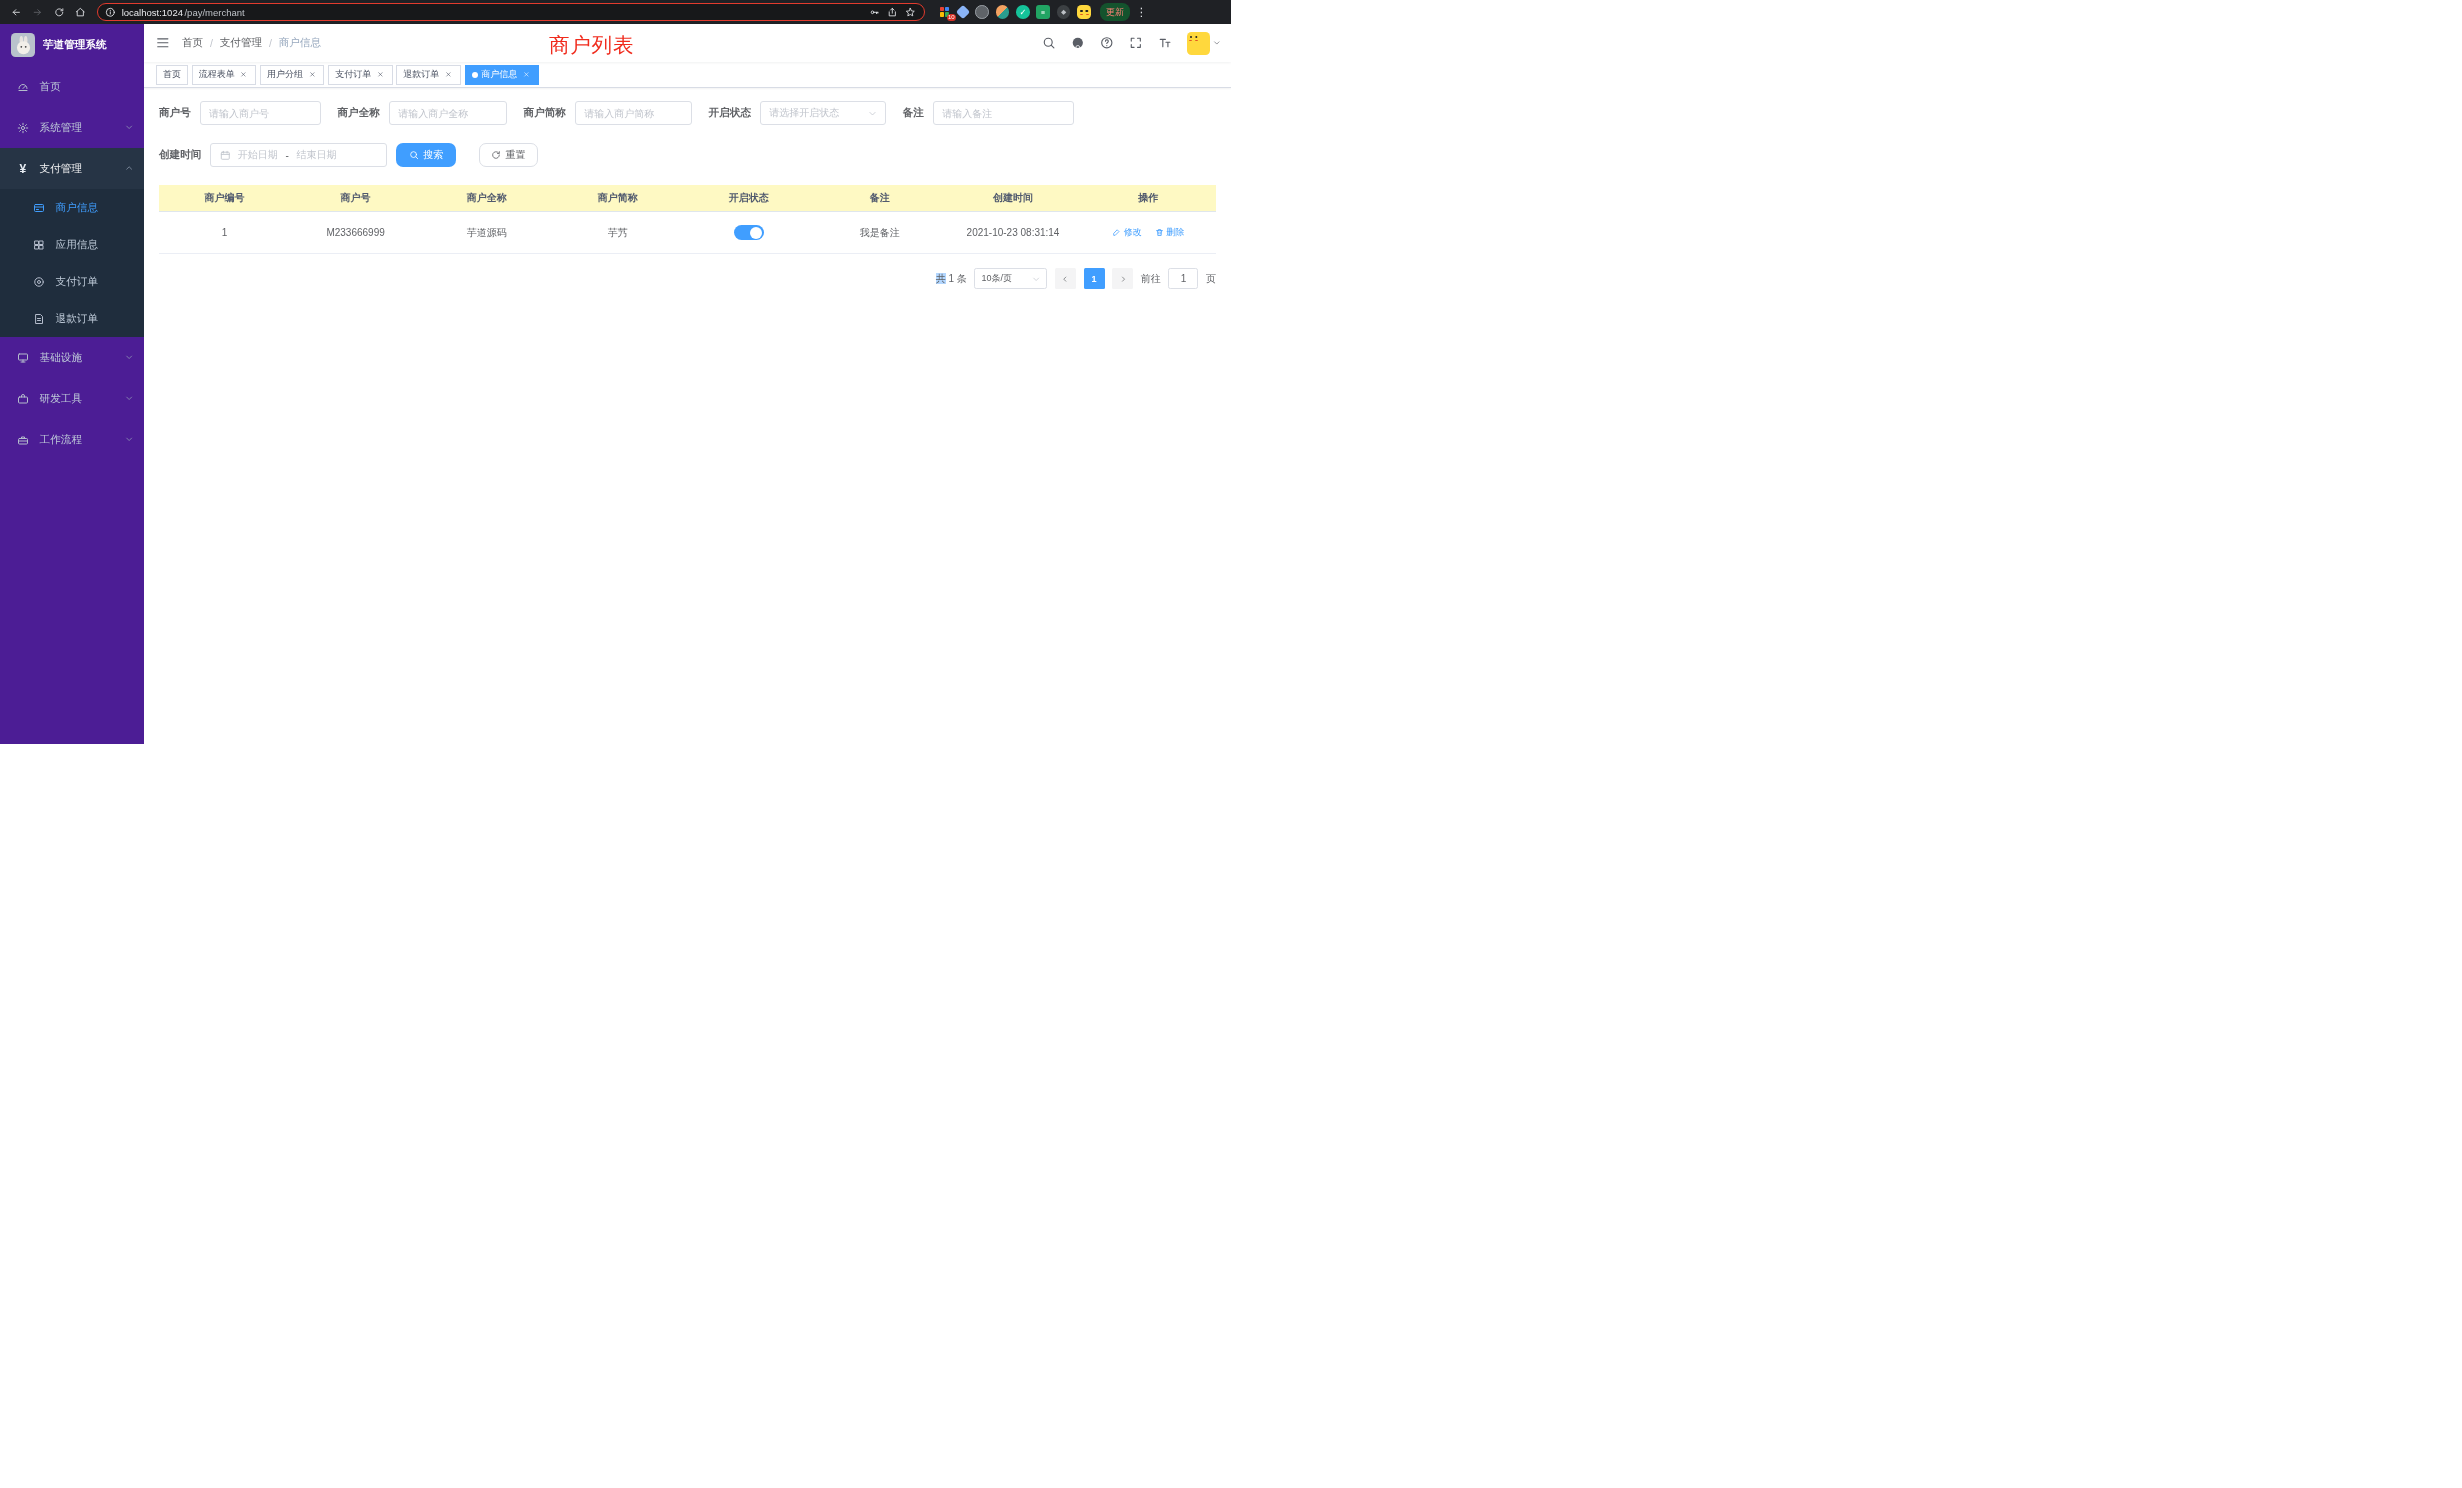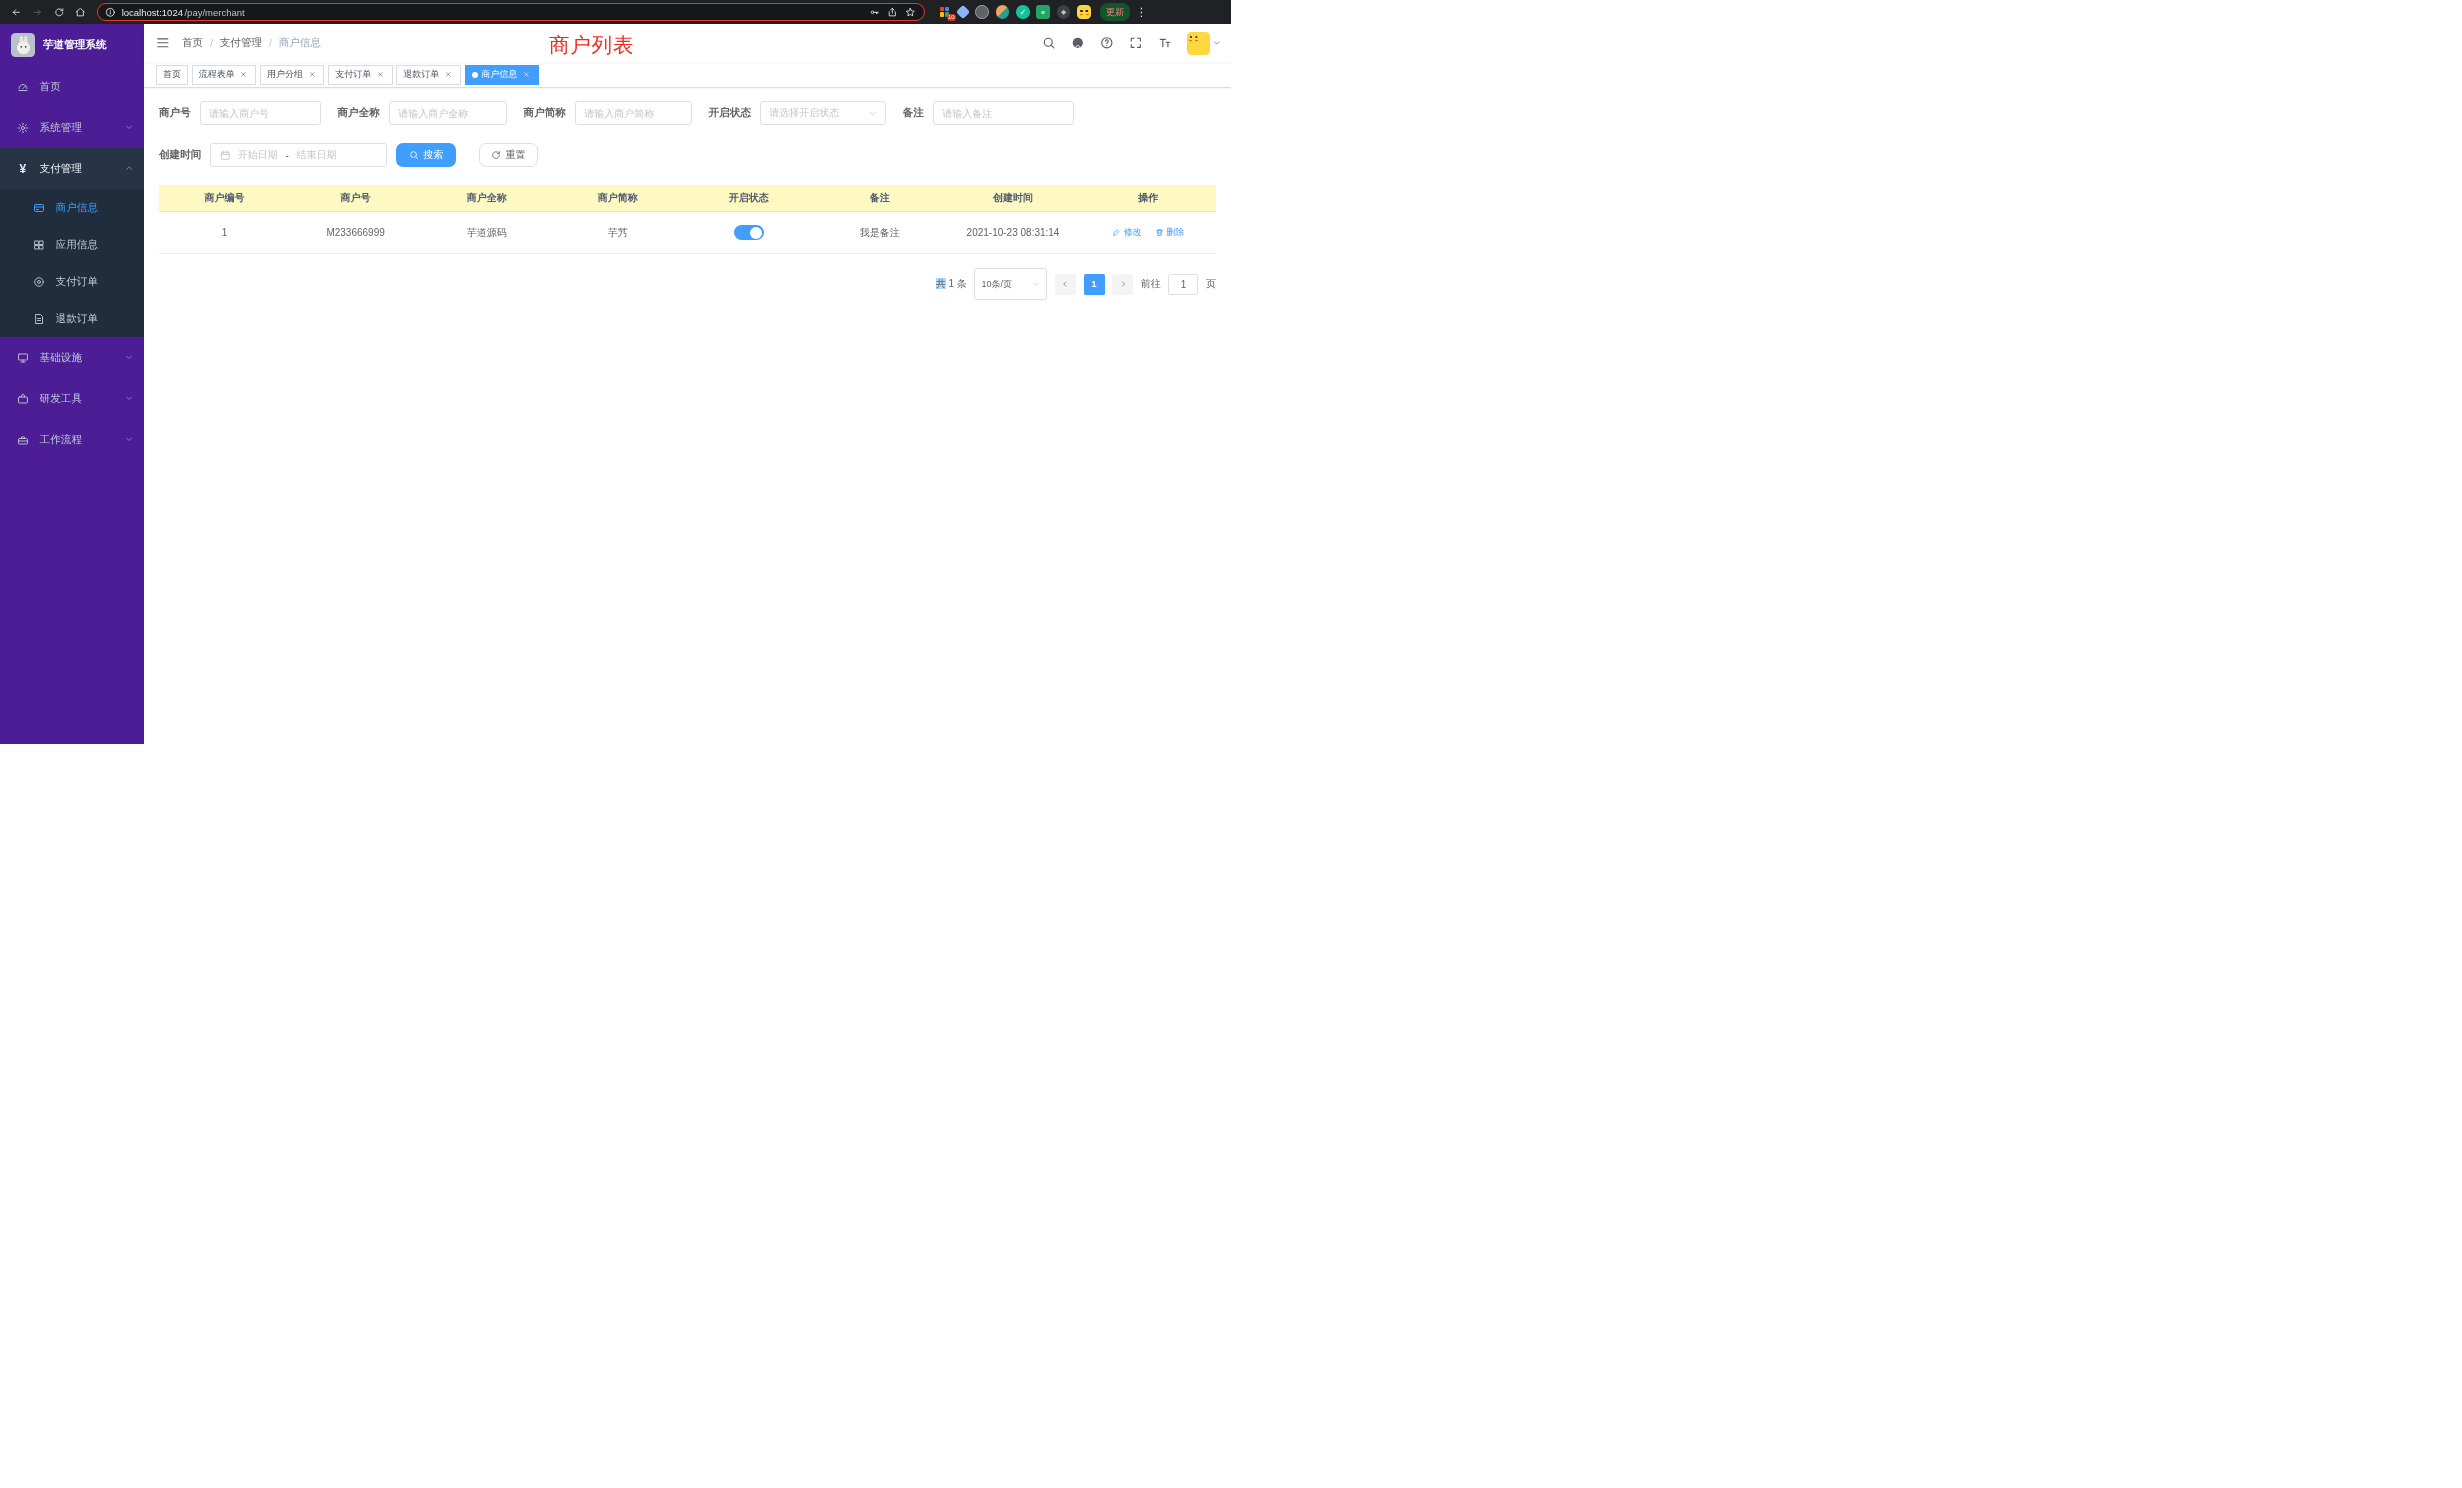--- a/index.html
+++ b/index.html
@@ -89,21 +89,21 @@
 
   table.grid { width:100%; border-collapse:collapse; table-layout:fixed; }
   .grid th { background:#fef9c3; color:#515a6e; font-size:10px; font-weight:700; height:26.5px; text-align:center; border-bottom:0.8px solid #dfe6ec; }
   .grid td { height:42px; font-size:10px; color:#606266; text-align:center; border-bottom:0.8px solid #ebeef5; }
   .switch { width:30px; height:15px; border-radius:7.6px; background:#409eff; position:relative; display:inline-block; vertical-align:middle; border:none; cursor:pointer; }
   .switch::after { content:""; width:12px; height:12px; border-radius:50%; background:#fff; position:absolute; right:1.5px; top:1.5px; }
   .op-link { color:#409eff; font-size:9px; display:inline-flex; align-items:center; gap:2.3px; margin:0 5.3px; cursor:pointer; }
 
   .pagination { display:flex; align-items:center; justify-content:flex-end; margin-top:14.4px; font-size:10px; color:#606266; gap:7.6px; }
   .hl-sel { background:#b3d7ff; }
-  .page-size { width:73px; height:21px; border:0.8px solid #dcdfe6; border-radius:2.3px; display:flex; align-items:center; justify-content:space-between; padding:15px 6px; font-size:9px; color:#606266; cursor:pointer; }
+  .page-size { width:73px; height:21px; border:0.8px solid #dcdfe6; border-radius:2.3px; display:flex; align-items:center; justify-content:space-between; padding:4px 6px; font-size:9px; color:#606266; cursor:pointer; }
   .pg-btn { min-width:21px; height:21px; background:#f4f4f5; border-radius:1.5px; display:flex; align-items:center; justify-content:center; color:#606266; font-size:9px; border:none; cursor:pointer; }
   .pg-btn.active { background:#409eff; color:#fff; font-weight:700; }
   .goto-input { width:30px; height:21px; border:0.8px solid #dcdfe6; border-radius:2.3px; text-align:center; font-size:10px; color:#606266; outline:none; }
 </style>
 </head>
 <body>
 
 <div class="browser">
   <div class="bbtn">
       <svg class="ic" viewBox="0 0 24 24">

